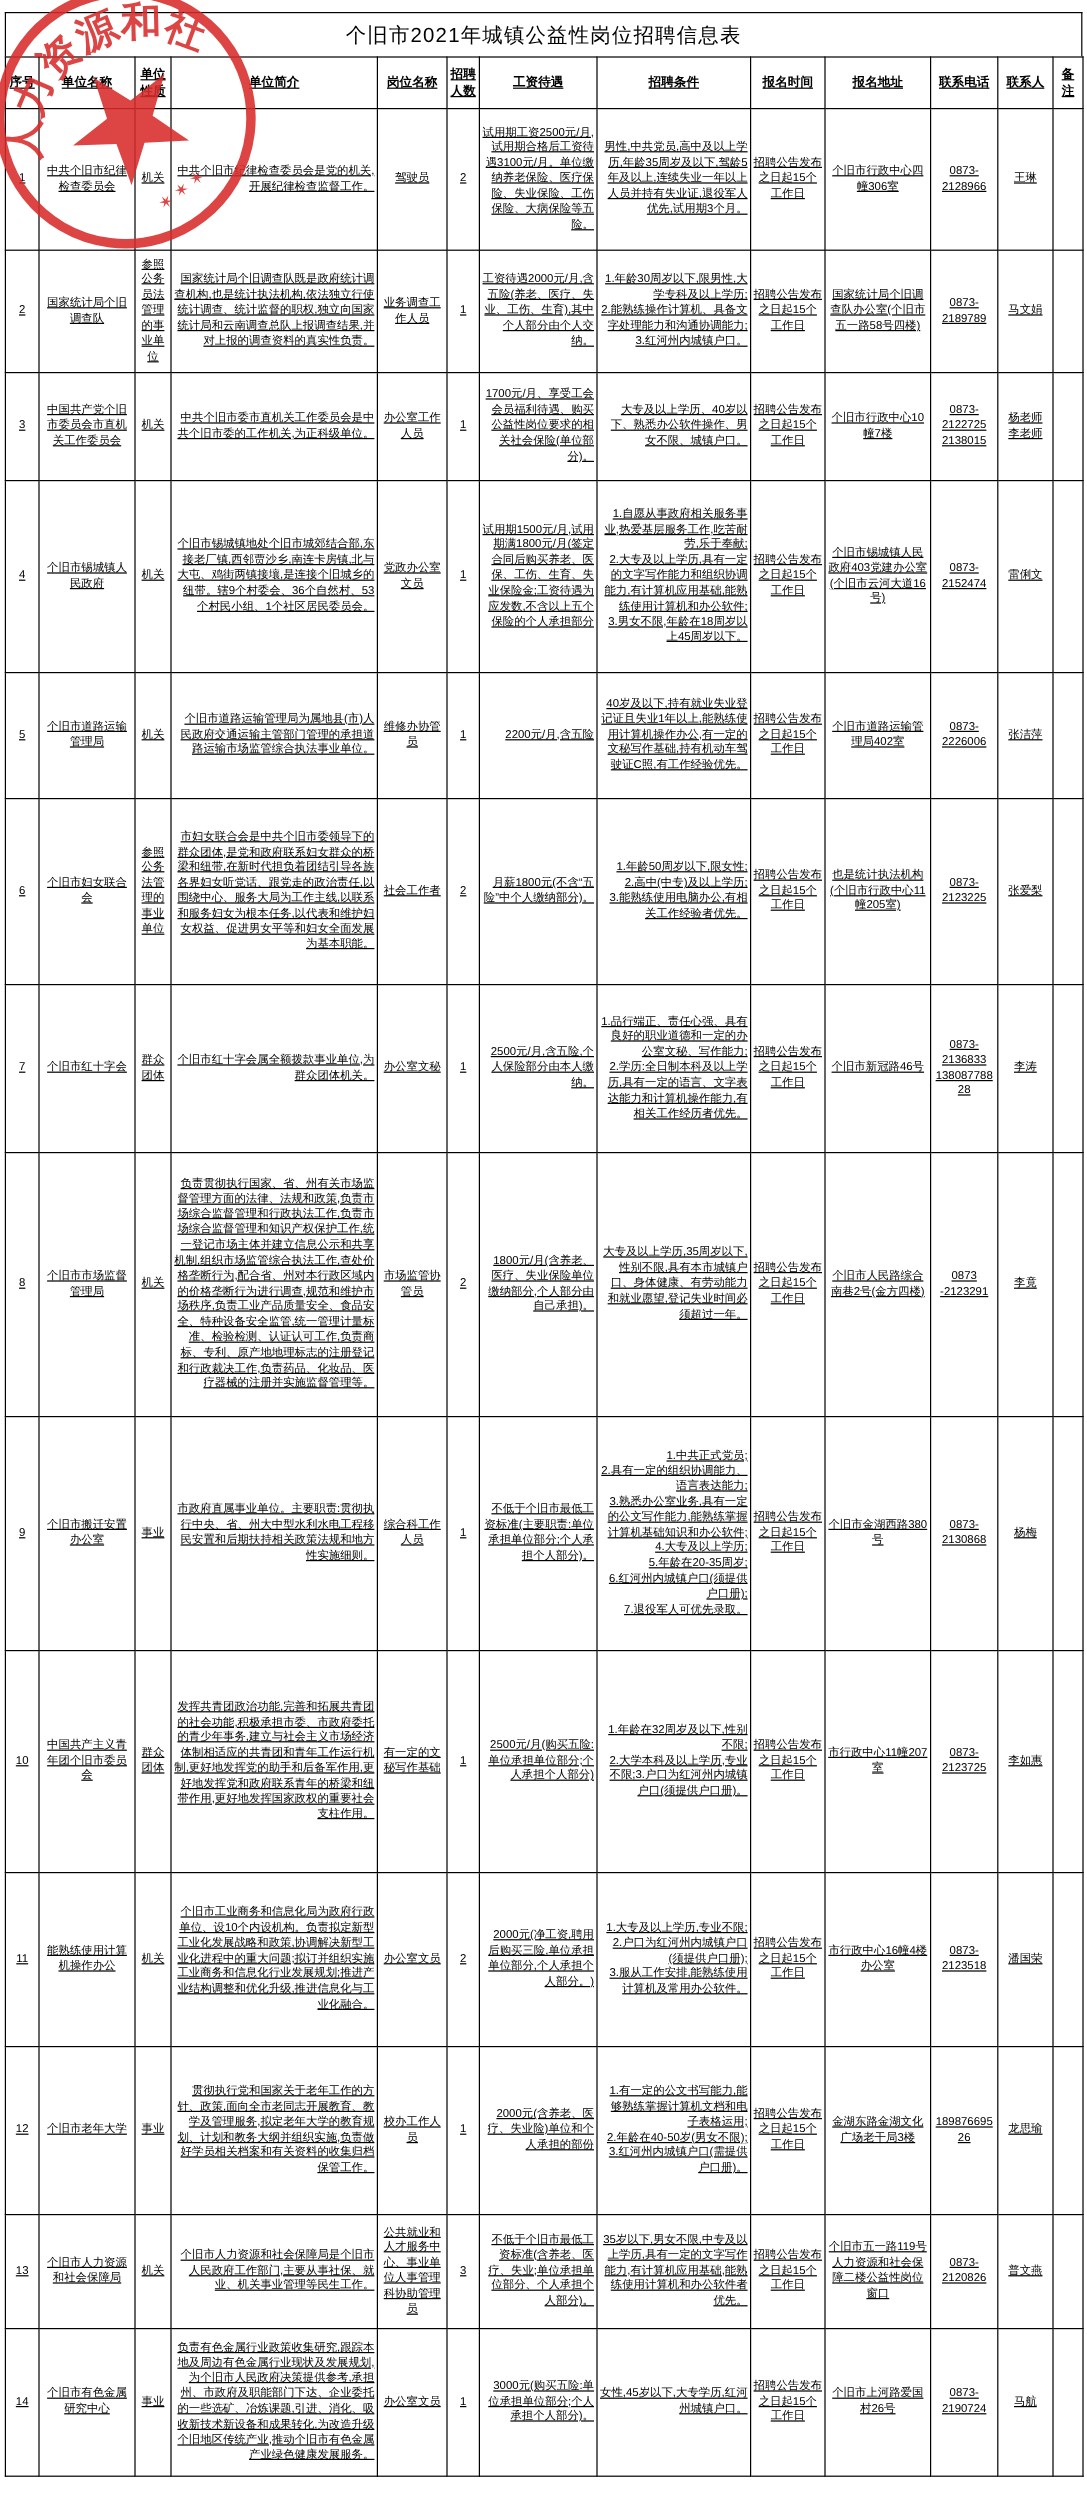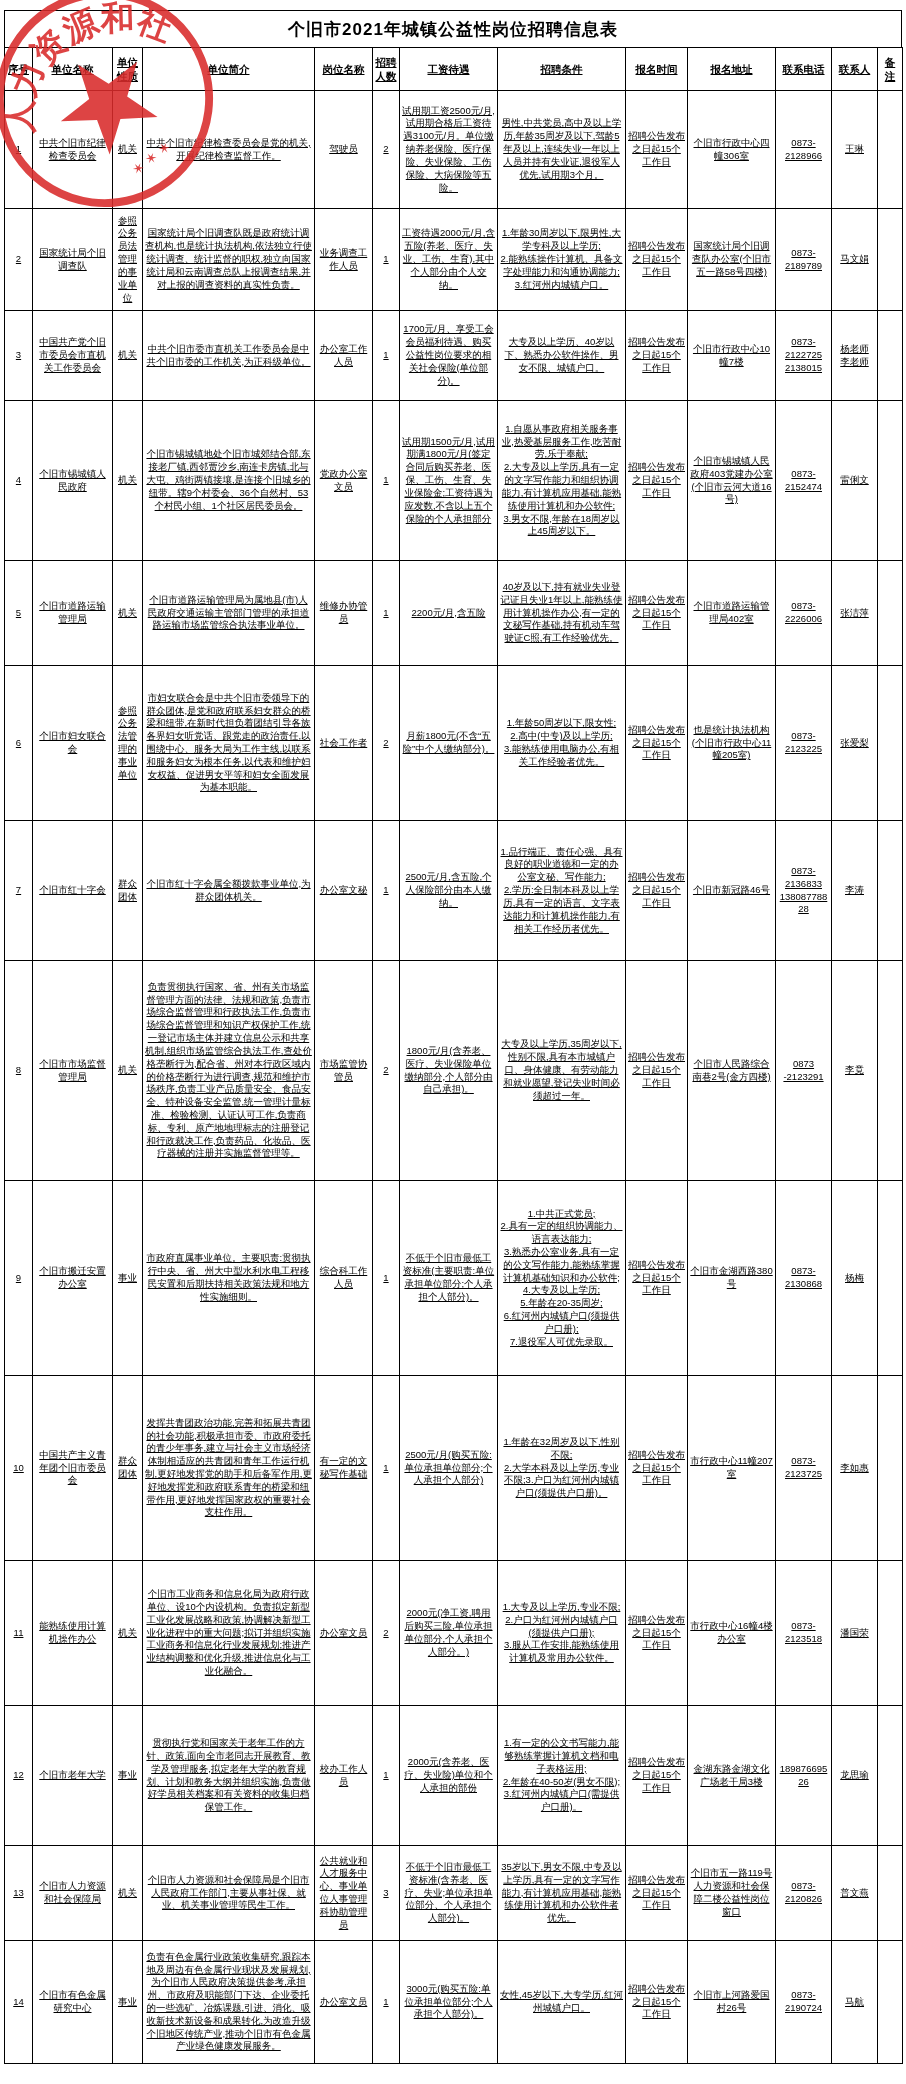--- a/index.html
+++ b/index.html
@@ -17,21 +17,21 @@
     border:1px solid #000;
     border-bottom:none;
     height:36px;
     display:flex;
     align-items:center;
     justify-content:center;
   }
   .title-row h1{
     margin:0;
     font-size:17px;
-    font-weight:bold;
+    font-weight:normal;
     letter-spacing:1px;
   }
   table.grid{
     width:898px;
     border-collapse:collapse;
     table-layout:fixed;
     text-decoration:underline;
   }
   table.grid th, table.grid td{
     border:1px solid #000;
@@ -43,21 +43,21 @@
     word-break:break-all;
     white-space:pre-wrap;
   }
   table.grid thead th{
     font-weight:bold;
     font-size:10.5px;
     text-align:center;
     height:40px;
   }
   td{text-align:center;}
-  td.al{text-align:center;margin-top:28px;}
+  td.al{text-align:right;margin-top:28px;}
   
   .seal{
     position:absolute;
     left:-8px;
     top:-14px;
     width:225px;
     height:225px;
     pointer-events:none;
     opacity:0.88;
     transform:rotate(-38deg);

